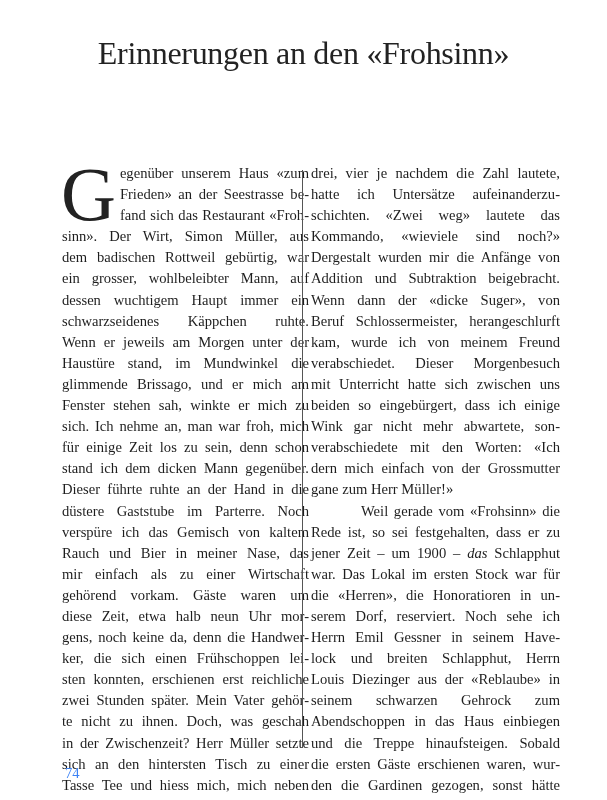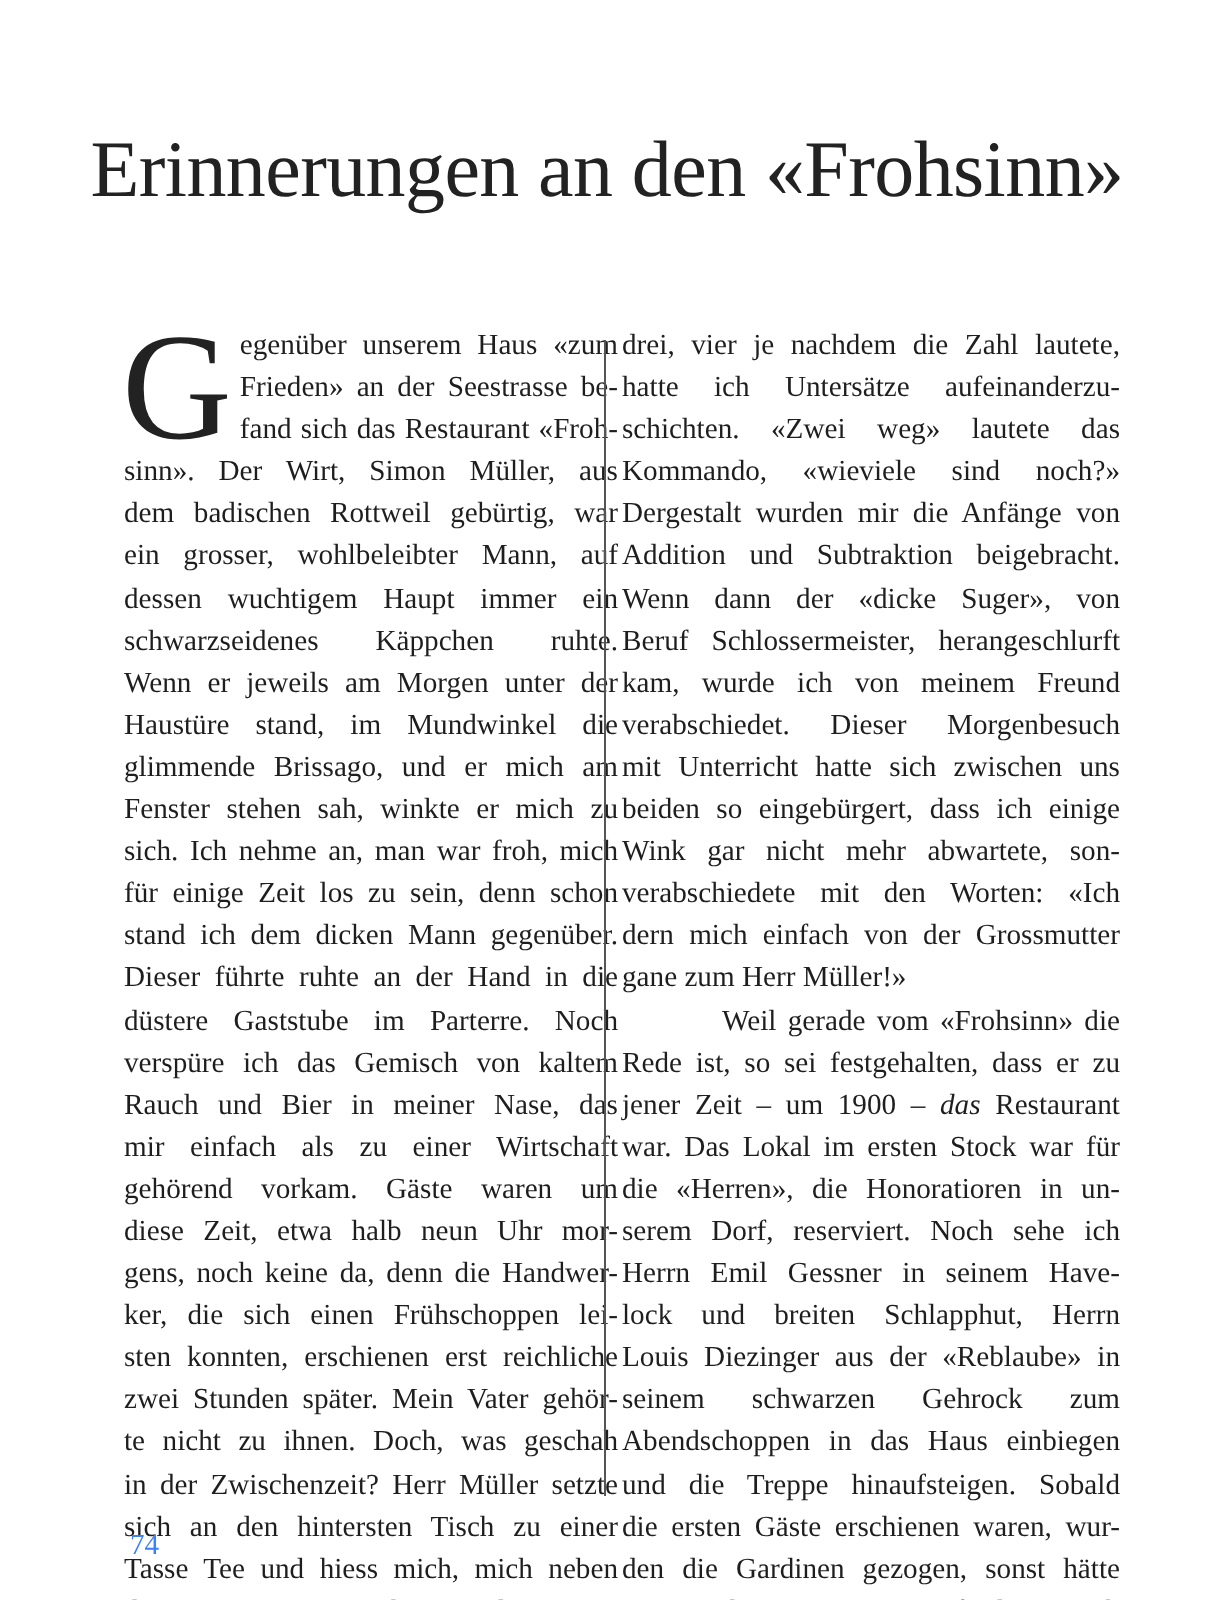--- a/index.html
+++ b/index.html
@@ -2,23 +2,23 @@
 <html><head>
 <meta charset="utf-8">
 <style>
   html, body { margin: 0; padding: 0; background: #ffffff; }
   body {
     width: 607px; height: 800px; position: relative; overflow: hidden;
     font-family: "Liberation Serif", "DejaVu Serif", serif;
     color: #1e1e1e;
   }
   .title {
-    position: absolute; left: 0; right: 0; top: 61px;
+    position: absolute; left: 0; right: 0; top: 35px;
     text-align: center;
-    font-size: 40px; letter-spacing: -0.3px;
+    font-size: 32px; letter-spacing: -0.3px;
     color: #222;
   }
   .col {
     position: absolute; top: 163px;
     width: 247px;
     font-size: 14.6px; line-height: 21.1px;
     text-align: justify;
     hyphens: manual;
   }
   .col-left { left: 62px; }
@@ -101,21 +101,21 @@
       <span class="line">mit Unterricht hatte sich zwischen uns</span>
       <span class="line">beiden so eingebürgert, dass ich einige</span>
       <span class="line">Wink gar nicht mehr abwartete, son-</span>
       <span class="line">verabschiedete mit den Worten: «Ich</span>
       <span class="line">dern mich einfach von der Grossmutter</span>
       <span class="line last">gane zum Herr Müller!»</span>
     </div>
   <div id="rp2">
     <span class="line indent" style="text-indent:50px">Weil gerade vom «Frohsinn» die</span>
     <span class="line">Rede ist, so sei festgehalten, dass er zu</span>
-    <span class="line"><span>jener Zeit – um 1900 – </span><em>das</em><span> Restaurant</span></span>
+    <span class="line"><span>jener Zeit – um 1900 – </span><em>das</em><span> Schlapphut</span></span>
     <div id="rp2rest">
         <span class="line">war. Das Lokal im ersten Stock war für</span>
         <span class="line">die «Herren», die Honoratioren in un-</span>
         <span class="line">serem Dorf, reserviert. Noch sehe ich</span>
         <span class="line">Herrn Emil Gessner in seinem Have-</span>
         <span class="line">lock und breiten Schlapphut, Herrn</span>
         <span class="line">Louis Diezinger aus der «Reblaube» in</span>
         <span class="line">seinem schwarzen Gehrock zum</span>
         <span class="line">Abendschoppen in das Haus einbiegen</span>
         <span class="line">und die Treppe hinaufsteigen. Sobald</span>

